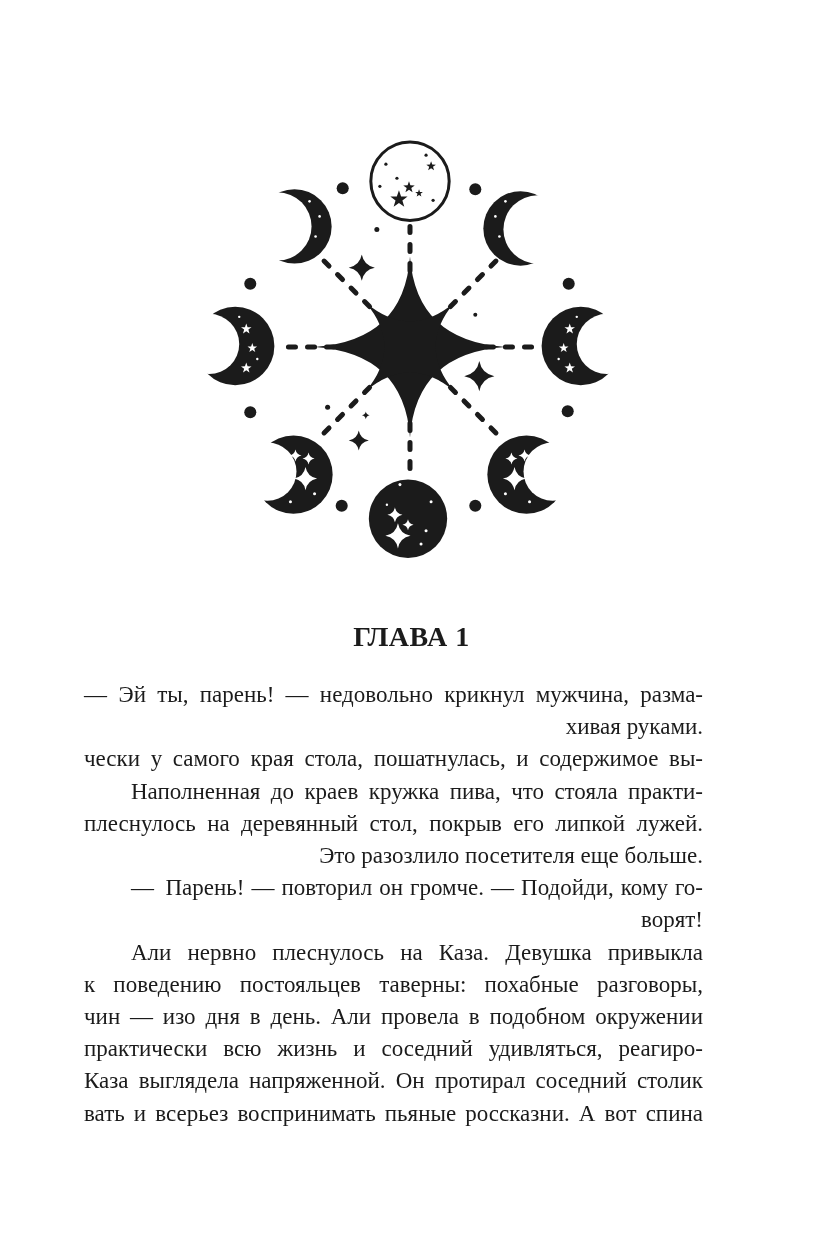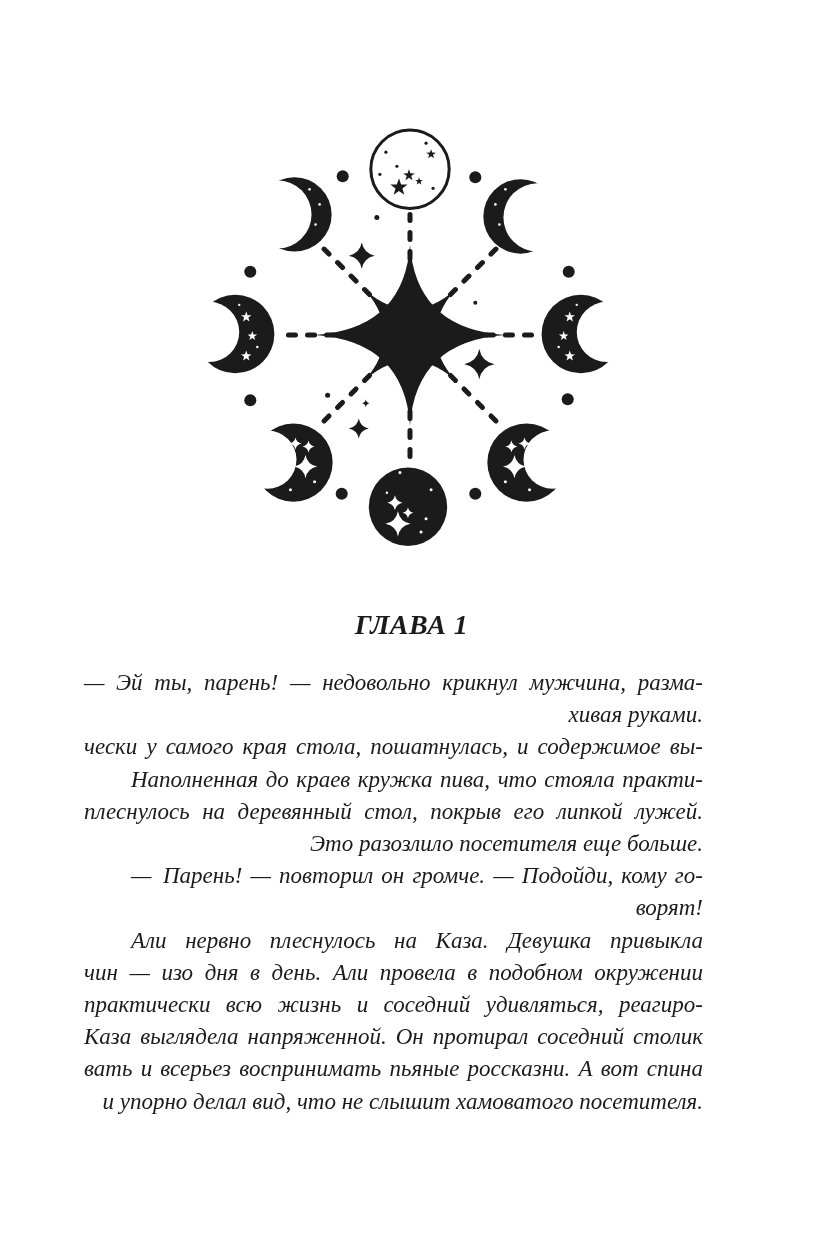--- a/index.html
+++ b/index.html
@@ -1,26 +1,25 @@
 <!DOCTYPE html>
 <html style="--ink: #1b1b1b; --paper: #ffffff;"><head>
 <meta charset="utf-8">
 <style>
   :root { --ink:#1b1b1b; --paper:#ffffff; }
   * { margin:0; padding:0; box-sizing:border-box; }
   html,body { background:#ffffff; }
   .page {
     position:relative;
     width:823px; height:1204px;
-    margin:4px auto;
+    margin:16px auto;
     background:var(--paper);
     color:var(--ink);
     overflow:hidden;
     font-family:"Liberation Serif","DejaVu Serif",serif;
-    font-style:italic;
   }
   .illustration {
     position:absolute; left:189px; top:110px;
     width:442px; height:442px;
     color:var(--ink);
   }
   .illustration svg { width:100%; height:100%; display:block; }
   .chapter-heading {
     position:absolute; left:0; top:604px; width:100%;
     text-align:center;
@@ -217,20 +216,20 @@
   <div class="text-block">
       <div class="line fill">— Эй ты, парень! — недовольно крикнул мужчина, разма-</div>
       <div class="line">хивая руками.</div>
       <div class="line fill">чески у самого края стола, пошатнулась, и содержимое вы-</div>
       <div class="line fill indent">Наполненная до краев кружка пива, что стояла практи-</div>
       <div class="line fill">плеснулось на деревянный стол, покрыв его липкой лужей.</div>
       <div class="line">Это разозлило посетителя еще больше.</div>
       <div class="line fill indent">— Парень! — повторил он громче. — Подойди, кому го-</div>
       <div class="line">ворят!</div>
       <div class="line fill indent">Али нервно плеснулось на Каза. Девушка привыкла</div>
+      <div class="line fill">к поведению постояльцев таверны: похабные разговоры,</div>
       <div class="line fill">чин — изо дня в день. Али провела в подобном окружении</div>
       <div class="line fill">практически всю жизнь и соседний удивляться, реагиро-</div>
       <div class="line fill">Каза выглядела напряженной. Он протирал соседний столик</div>
       <div class="line fill">вать и всерьез воспринимать пьяные россказни. А вот спина</div>
-      <div class="line">и упорно делал вид, что не слышит хамоватого посетителя.</div>
     </div>
 
 </div>
 
 </body></html>

